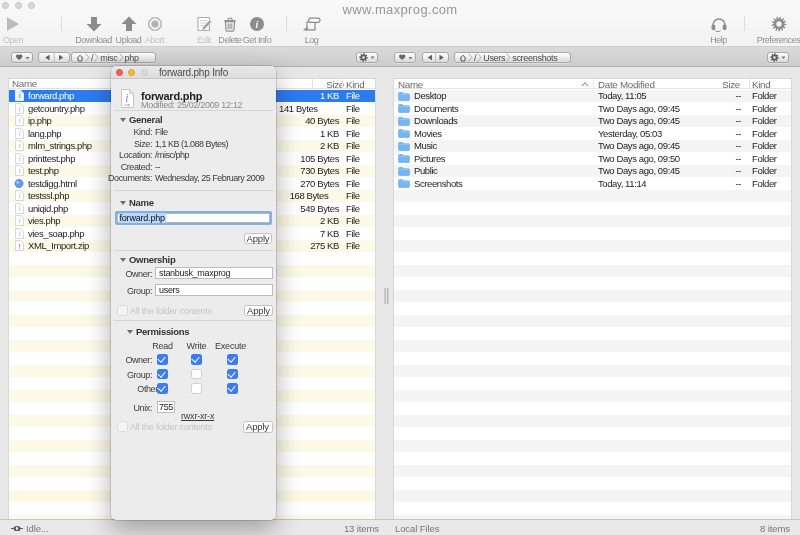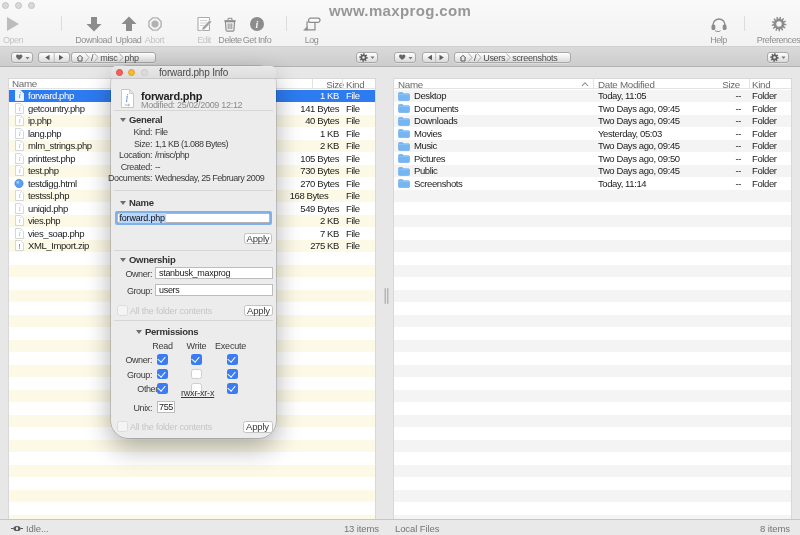--- a/index.html
+++ b/index.html
@@ -4,21 +4,21 @@
 <style>
 * { margin:0; padding:0; box-sizing:border-box; }
 html,body { width:800px; height:535px; overflow:hidden; }
 body { font-family:"Liberation Sans", sans-serif; position:relative; background:#e7e7e7; }
 .abs { position:absolute; }
 
 
 #header { position:absolute; left:0; top:0; width:800px; height:47px;
   background:linear-gradient(#f9f9f9,#f2f2f2); border-bottom:1px solid #cfcfcf; }
 .tl { position:absolute; width:7px; height:7px; border-radius:50%; background:#d9d9d9; border:0.5px solid #c3c3c3; top:2px; }
-#title { position:absolute; top:2px; left:0; width:800px; text-align:center; font-size:15px; color:#979797; letter-spacing:0.35px;font-weight:bold; }
+#title { position:absolute; top:2px; left:0; width:800px; text-align:center; font-size:13px; color:#979797; letter-spacing:0.35px; }
 .tbitem { position:absolute; top:15px; width:60px; height:30px; }
 .tbicon { position:absolute; top:1px; left:0; width:60px; height:16px; text-align:center; }
 .tblabel { position:absolute; top:20px; left:0; width:60px; text-align:center; font-size:9px; letter-spacing:-0.45px; color:#8f8f8f; }
 .tblabel.dis { color:#c3c3c3; }
 .tbsep { position:absolute; top:16px; width:1px; height:15px; background:#dcdcdc; }
 
 
 #pathbar { position:absolute; left:0; top:47px; width:800px; height:20px;
   background:linear-gradient(#dadada,#cccccc); border-bottom:1px solid #b2b2b2; }
 .pbtn { position:absolute; top:5px; height:11px; background:linear-gradient(#ffffff,#dadada);
@@ -38,22 +38,22 @@
 .cream { background:#fcf9e7; }
 .gray { background:#f4f4f4; }
 .sel { background:#2d7bf0; color:#fff; }
 .hsep { position:absolute; top:0; width:1px; height:10px; background:#e3e3e3; }
 
 
 #status { position:absolute; left:0; top:519px; width:800px; height:16px;
   background:#e9e9e9; border-top:1px solid #c6c6c6; font-size:9.5px; color:#757575; letter-spacing:-0.1px; }
 
 
-#panel { position:absolute; left:111px; top:66px; width:165px; height:372px; background:#ececec;
-  border-radius:17px; box-shadow:0 0 0 0.5px rgba(0,0,0,0.25), 0 10px 26px rgba(0,0,0,0.32); font-size:9px; color:#3b3b3b; }
+#panel { position:absolute; left:111px; top:66px; width:165px; height:454px; background:#ececec;
+  border-radius:5px; box-shadow:0 0 0 0.5px rgba(0,0,0,0.25), 0 10px 26px rgba(0,0,0,0.32); font-size:9px; color:#3b3b3b; }
 #ptitle { position:absolute; left:0; top:0; width:165px; height:13px; background:linear-gradient(#e9e9e9,#dddddd);
   border-bottom:1px solid #c8c8c8; border-radius:5px 5px 0 0; }
 #ptitle .t { position:absolute; width:100%; text-align:center; top:1px; font-size:10px; color:#4a4a4a; letter-spacing:-0.2px; }
 .ptl { position:absolute; top:3px; width:7px; height:7px; border-radius:50%; }
 .psec { position:absolute; left:114px; width:159px; height:1px; background:#d6d6d6; }
 .shead { position:absolute; font-size:9.5px; font-weight:bold; color:#333; letter-spacing:-0.3px; }
 .shead .tri { display:inline-block; width:0; height:0; border-left:3.5px solid transparent; border-right:3.5px solid transparent;
   border-top:4.5px solid #6e6e6e; margin-right:3px; vertical-align:1px; }
 .ilab { position:absolute; text-align:right; white-space:nowrap; letter-spacing:-0.4px; }
 .ival { position:absolute; left:155px; white-space:nowrap; letter-spacing:-0.5px; }
@@ -285,21 +285,21 @@
         <span class="cell" style="left:19px;">forward.php</span>
         <span class="cell" style="right:36px; text-align:right; width:60px; display:inline-block;">1 KB</span>
         <span class="cell" style="left:337px;">File</span>
       </div>
       <div class="row" style="top:12.5px;">
         <svg width="9" height="11" style="position:absolute;left:5.5px;top:0.8px;">
           <path d="M0.5 0.5 h5.2 l2.8 2.8 v7.2 h-8 z" fill="#fff" stroke="#cdcdcd" stroke-width="0.8"></path>
           <text x="4.5" y="8" text-anchor="middle" font-family="Liberation Serif" font-style="italic" font-size="7.5" fill="#93b7e4">i</text>
         </svg>
         <span class="cell" style="left:19px;">getcountry.php</span>
-        <span class="cell" style="right:36px; text-align:right; width:60px; display:inline-block;">141 Bytes</span>
+        <span class="cell" style="right:36px; text-align:left; width:60px; display:inline-block;">141 Bytes</span>
         <span class="cell" style="left:337px;">File</span>
       </div>
       <div class="row" style="top:25px;">
         <svg width="9" height="11" style="position:absolute;left:5.5px;top:0.8px;">
           <path d="M0.5 0.5 h5.2 l2.8 2.8 v7.2 h-8 z" fill="#fff" stroke="#cdcdcd" stroke-width="0.8"></path>
           <text x="4.5" y="8" text-anchor="middle" font-family="Liberation Serif" font-style="italic" font-size="7.5" fill="#93b7e4">i</text>
         </svg>
         <span class="cell" style="left:19px;">ip.php</span>
         <span class="cell" style="right:36px; text-align:right; width:60px; display:inline-block;">40 Bytes</span>
         <span class="cell" style="left:337px;">File</span>
@@ -571,38 +571,38 @@
   <div class="shead" style="left:9px; top:187.5px;"><span class="tri"></span>Ownership</div>
   <div class="ilab" style="right:124px; top:203px;">Owner:</div>
   <div class="ifield" style="left:44px; top:200.5px; width:118px; height:12px; padding:0 3px; line-height:11px;">stanbusk_maxprog</div>
   <div class="ilab" style="right:124px; top:220px;">Group:</div>
   <div class="ifield" style="left:44px; top:217.5px; width:118px; height:12px; padding:0 3px; line-height:11px;">users</div>
   <div class="cb dis" style="left:6px; top:239px;"></div>
   <div class="abs light" style="left:19px; top:240px; letter-spacing:-0.2px;">All the folder contents</div>
   <div class="btn" style="left:133px; top:238.5px; width:29px; height:11.5px; line-height:10.5px;">Apply</div>
 
   <div class="psec" style="left:3px; width:159px; top:253.5px;"></div>
-  <div class="shead" style="left:25px; top:260px;"><span class="tri"></span>Permissions</div>
+  <div class="shead" style="left:16px; top:260px;"><span class="tri"></span>Permissions</div>
   <div class="abs" style="left:39px; top:274.5px; width:25px; text-align:center; letter-spacing:-0.2px;">Read</div>
   <div class="abs" style="left:73px; top:274.5px; width:25px; text-align:center; letter-spacing:-0.2px;">Write</div>
   <div class="abs" style="left:104px; top:274.5px; width:31px; text-align:center; letter-spacing:-0.2px;">Execute</div>
 
   <div class="ilab" style="right:124px; top:289px;">Owner:</div>
   <div class="cb on" style="left:46px; top:288px;"></div>
     <div class="cb on" style="left:80px; top:288px;"></div>
     <div class="cb on" style="left:116px; top:288px;"></div>
   <div class="ilab" style="right:124px; top:303.5px;">Group:</div>
   <div class="cb on" style="left:46px; top:302.5px;"></div>
     <div class="cb off" style="left:80px; top:302.5px;"></div>
     <div class="cb on" style="left:116px; top:302.5px;"></div>
   <div class="ilab" style="right:112px; top:318px;">Others:</div>
   <div class="cb on" style="left:46px; top:317px;"></div>
     <div class="cb off" style="left:80px; top:317px;"></div>
     <div class="cb on" style="left:116px; top:317px;"></div>
 
   <div class="ilab" style="right:124px; top:337px;">Unix:</div>
   <div class="ifield" style="left:46px; top:335px; width:18px; height:12px; text-align:center; line-height:11px;">755</div>
-  <div class="abs" style="left:70px; top:322px; letter-spacing:-0.2px;text-decoration:underline;">rwxr-xr-x</div>
+  <div class="abs" style="left:70px; top:345px; letter-spacing:-0.2px;text-decoration:underline;">rwxr-xr-x</div>
 
   <div class="cb dis" style="left:6px; top:355px;"></div>
   <div class="abs light" style="left:19px; top:356px; letter-spacing:-0.2px;">All the folder contents</div>
   <div class="btn" style="left:131.5px; top:355px; width:30px; height:11.5px; line-height:10.5px;">Apply</div>
 </div>
 
 </body></html>

